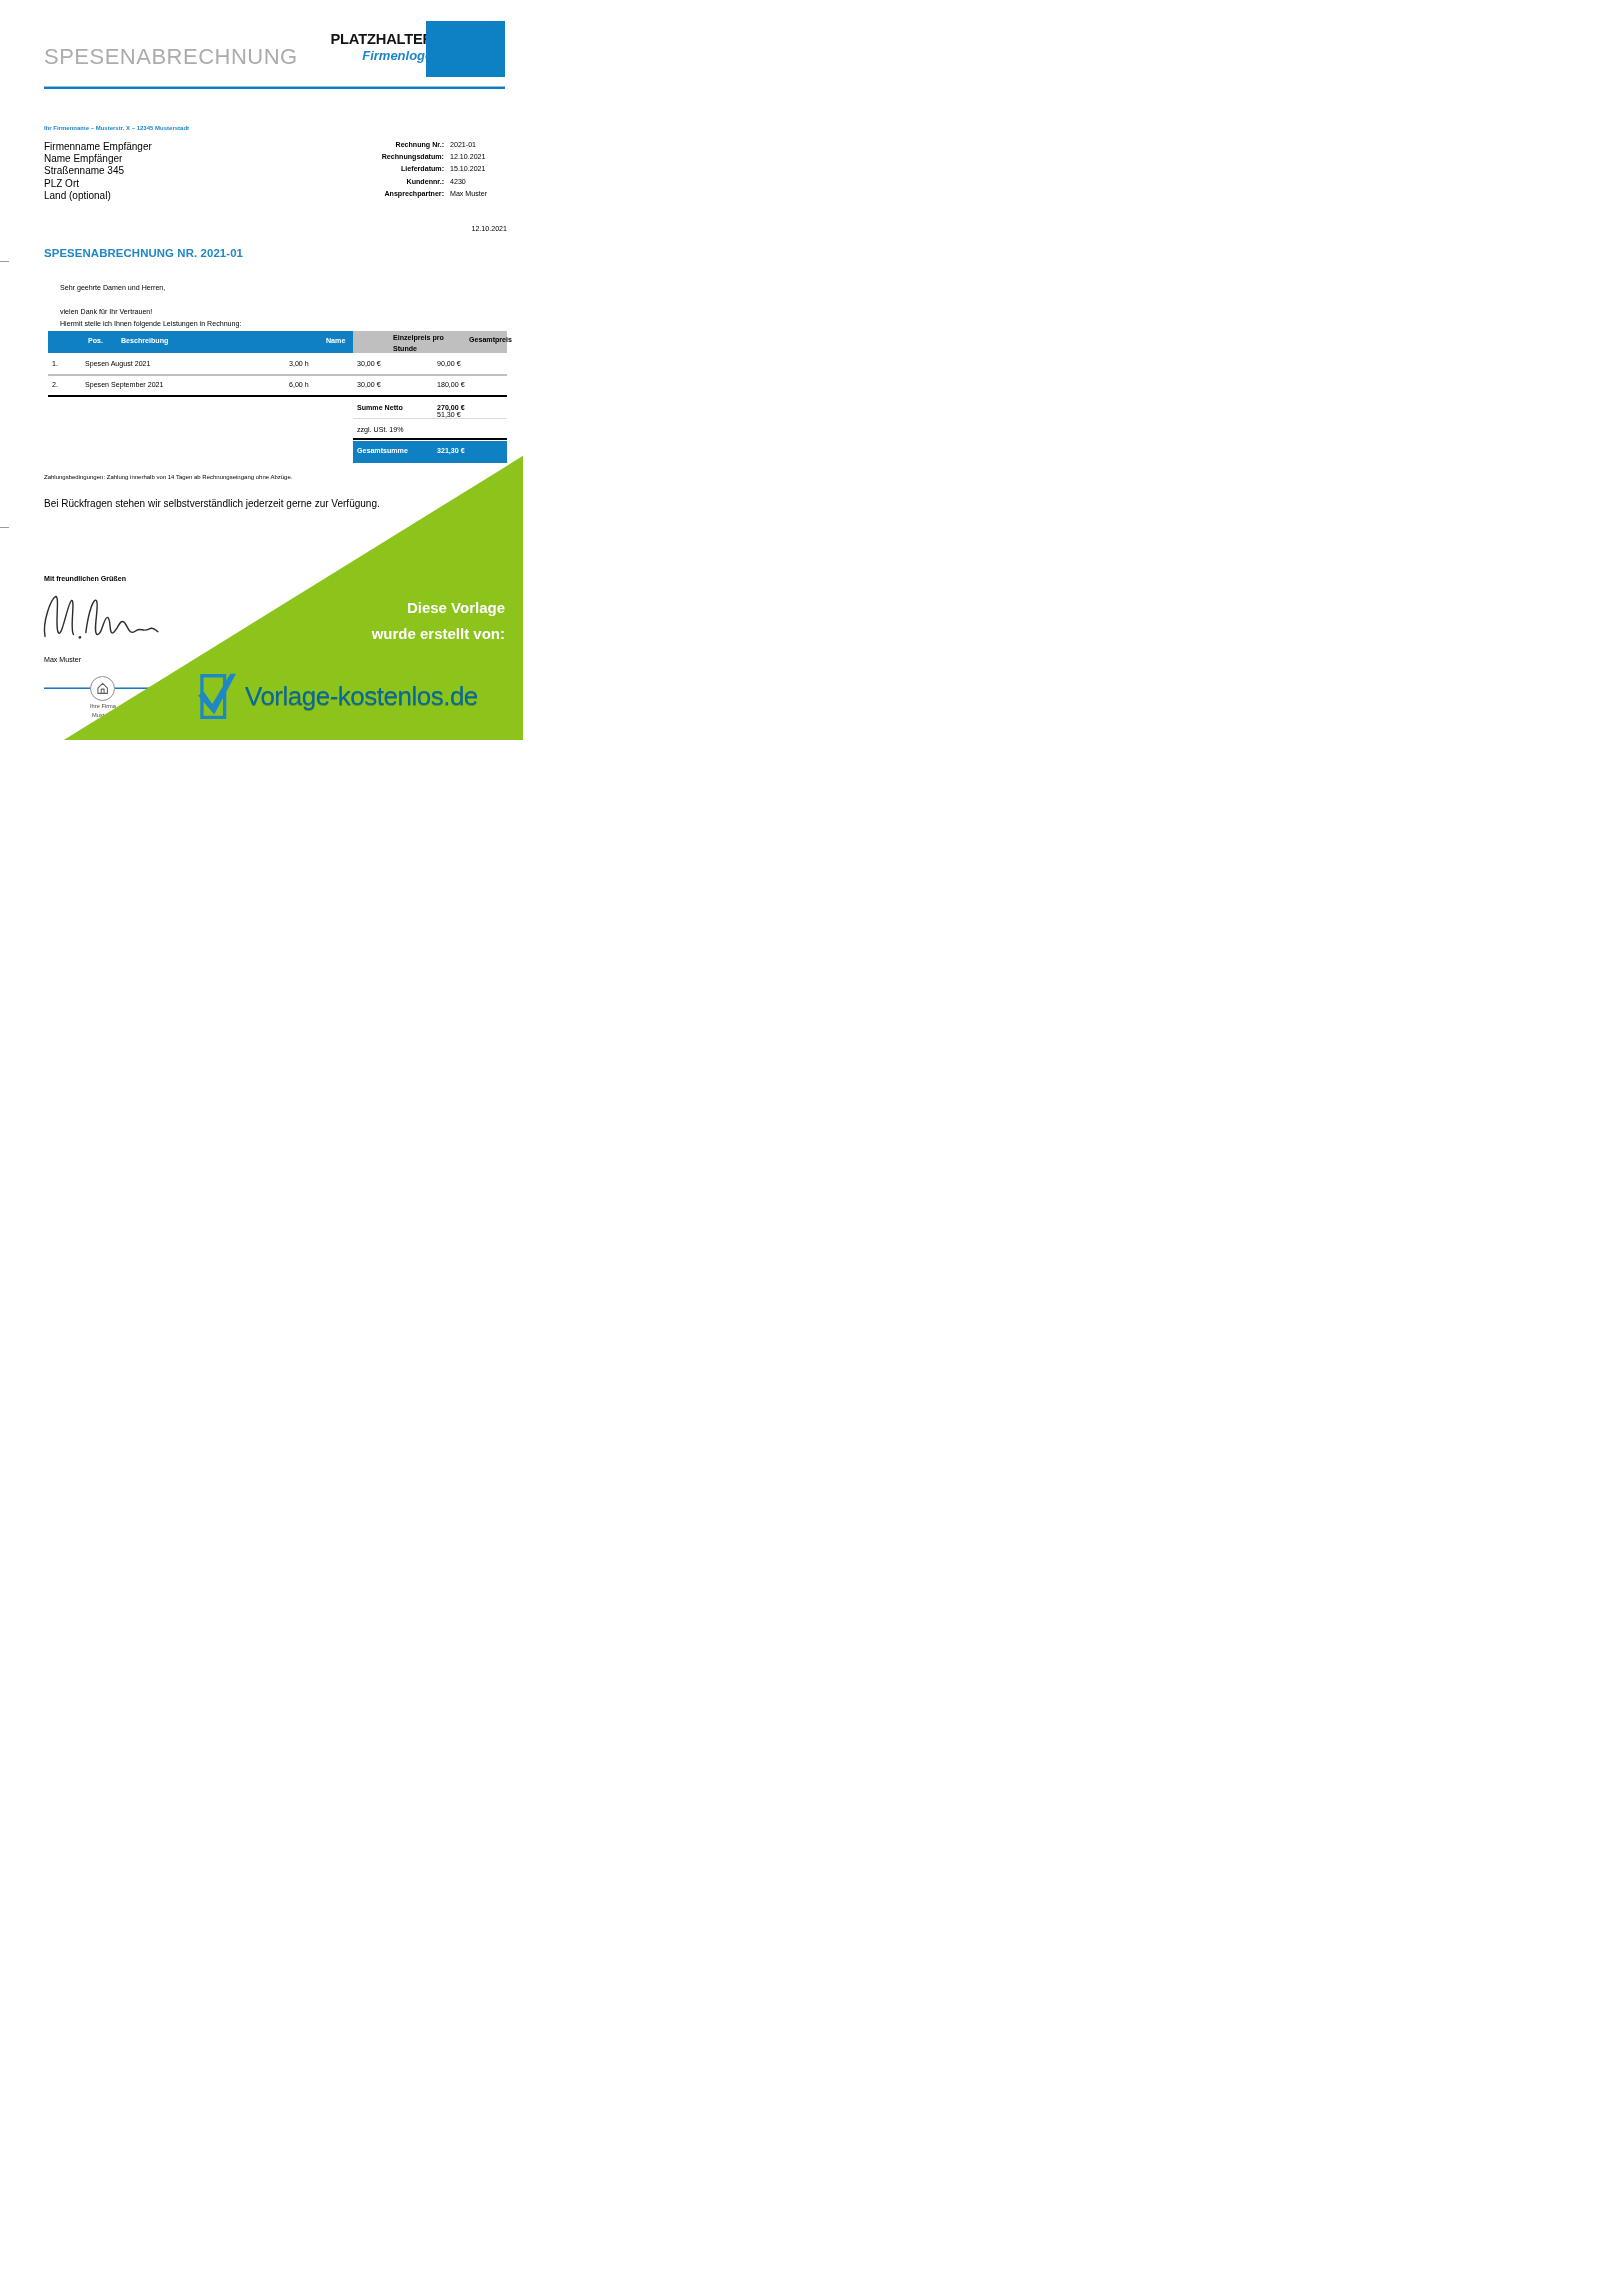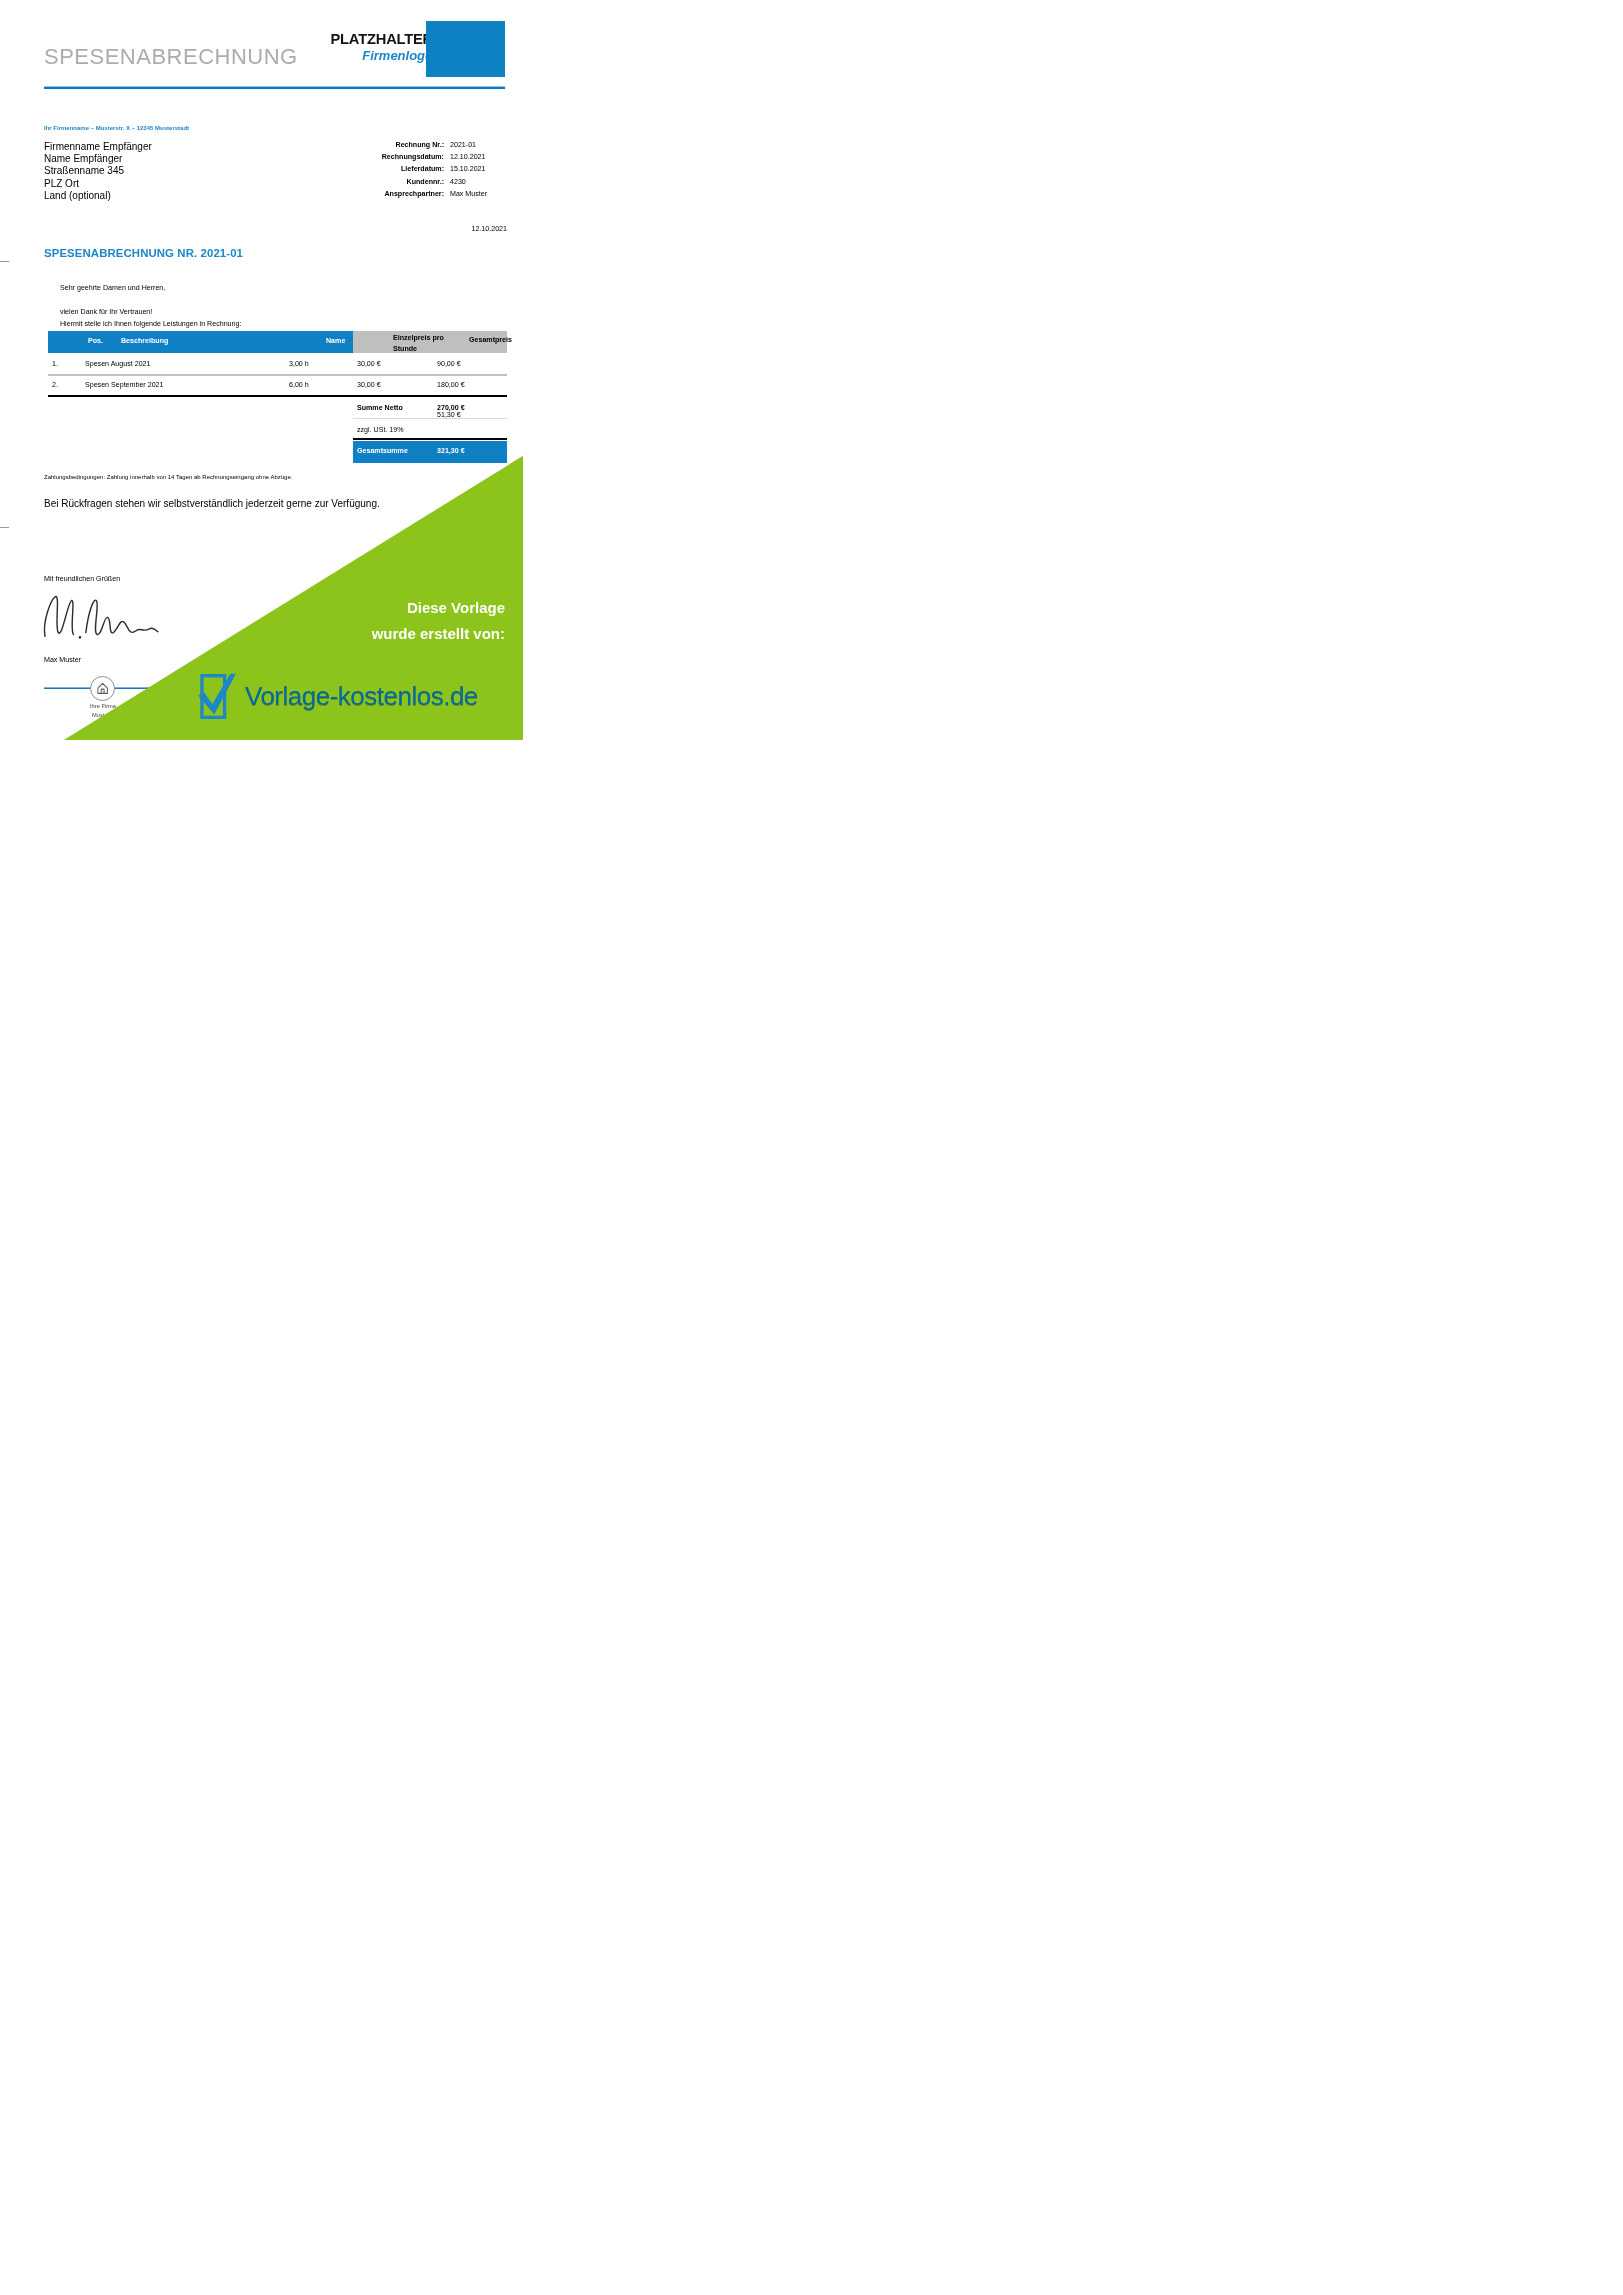--- a/index.html
+++ b/index.html
@@ -38,21 +38,21 @@
   .black-line-1{left:48px;top:395px;width:459px;height:1.9px;background:#000;}
   .totals-divider{left:353px;top:418px;width:154px;height:1.4px;background:#DADADA;}
   .black-line-2{left:353px;top:438px;width:154px;height:1.9px;background:#000;}
   .grand-bar{left:353px;top:441px;width:154px;height:22px;background:#1080C4;}
   .bold{font-weight:bold;}
   .white{color:#fff;}
   
   .small-note{left:44px;top:474px;font-size:6px;}
   .note{left:44px;top:498px;font-size:10px;}
   
-  .greeting{left:44px;top:575px;font-size:7.1px;}
+  .greeting{left:44px;top:575px;font-size:7.1px;font-weight:bold;}
   .sig{left:41px;top:589px;}
   .sig-name{left:44px;top:656px;font-size:7.1px;}
   
   .fold-mark{left:0;width:9px;height:1.2px;background:#9A9A9A;}
   
   .footer-line{left:44px;top:687px;width:133px;height:2.4px;background:linear-gradient(to bottom,#7FB4DC 0 35%,#1779BE 35% 100%);z-index:1;}
   .footer-circle{left:90px;top:676px;width:23px;height:23px;background:#fff;border:1.4px solid #8F8F8F;border-radius:50%;z-index:2;display:flex;align-items:center;justify-content:center;}
   .footer-text{left:46px;top:702px;width:114px;text-align:center;font-size:5.7px;line-height:9px;color:#444;z-index:1;}
   
   .green-tri{inset:0;background:#8CC41C;clip-path:polygon(100% 61.6%,100% 100%,12.2% 100%);z-index:5;}

